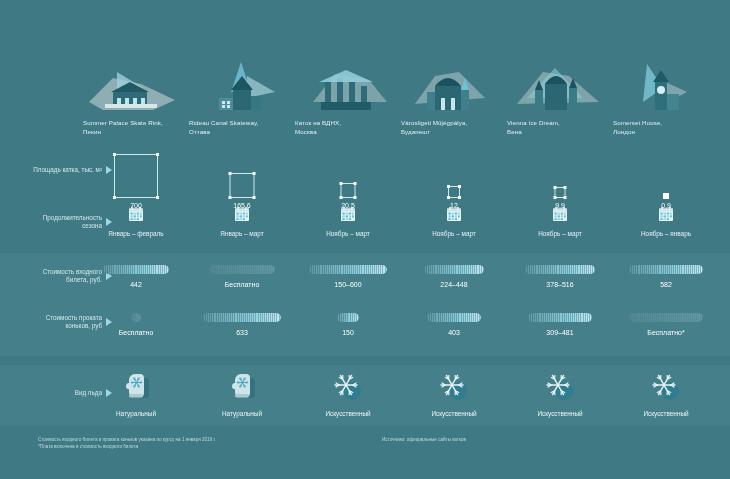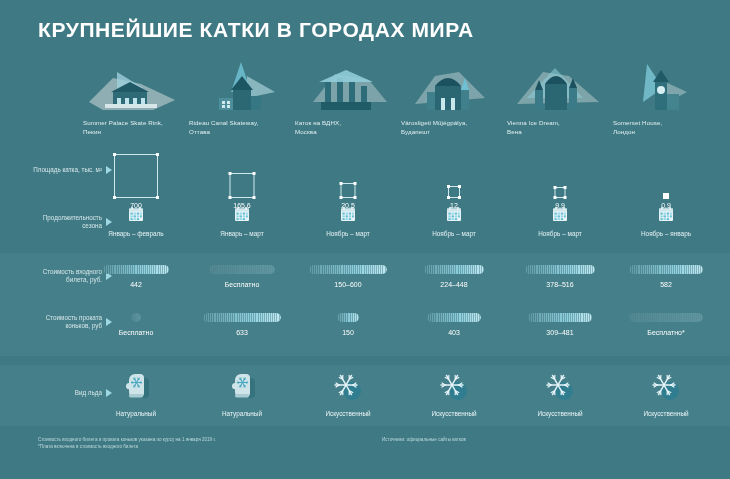--- a/index.html
+++ b/index.html
@@ -104,21 +104,20 @@
   .foot-right{left:382px;top:436px;}
 </style>
 </head>
 <body>
 
 <div class="page">
 
   <div class="band band-prices"></div>
   <div class="band band-ice"></div>
 
-  <div class="title">КРУПНЕЙШИЕ КАТКИ В ГОРОДАХ МИРА</div>
 
   <div class="rowlabel" style="top:166px;">
     <span>Площадь катка, тыс. м²</span>
     <span class="arrow"></span>
   </div>
   <div class="rowlabel" style="top:214px;">
     <span>Продолжительность сезона</span>
     <span class="arrow"></span>
   </div>
   <div class="rowlabel" style="top:268px;">

